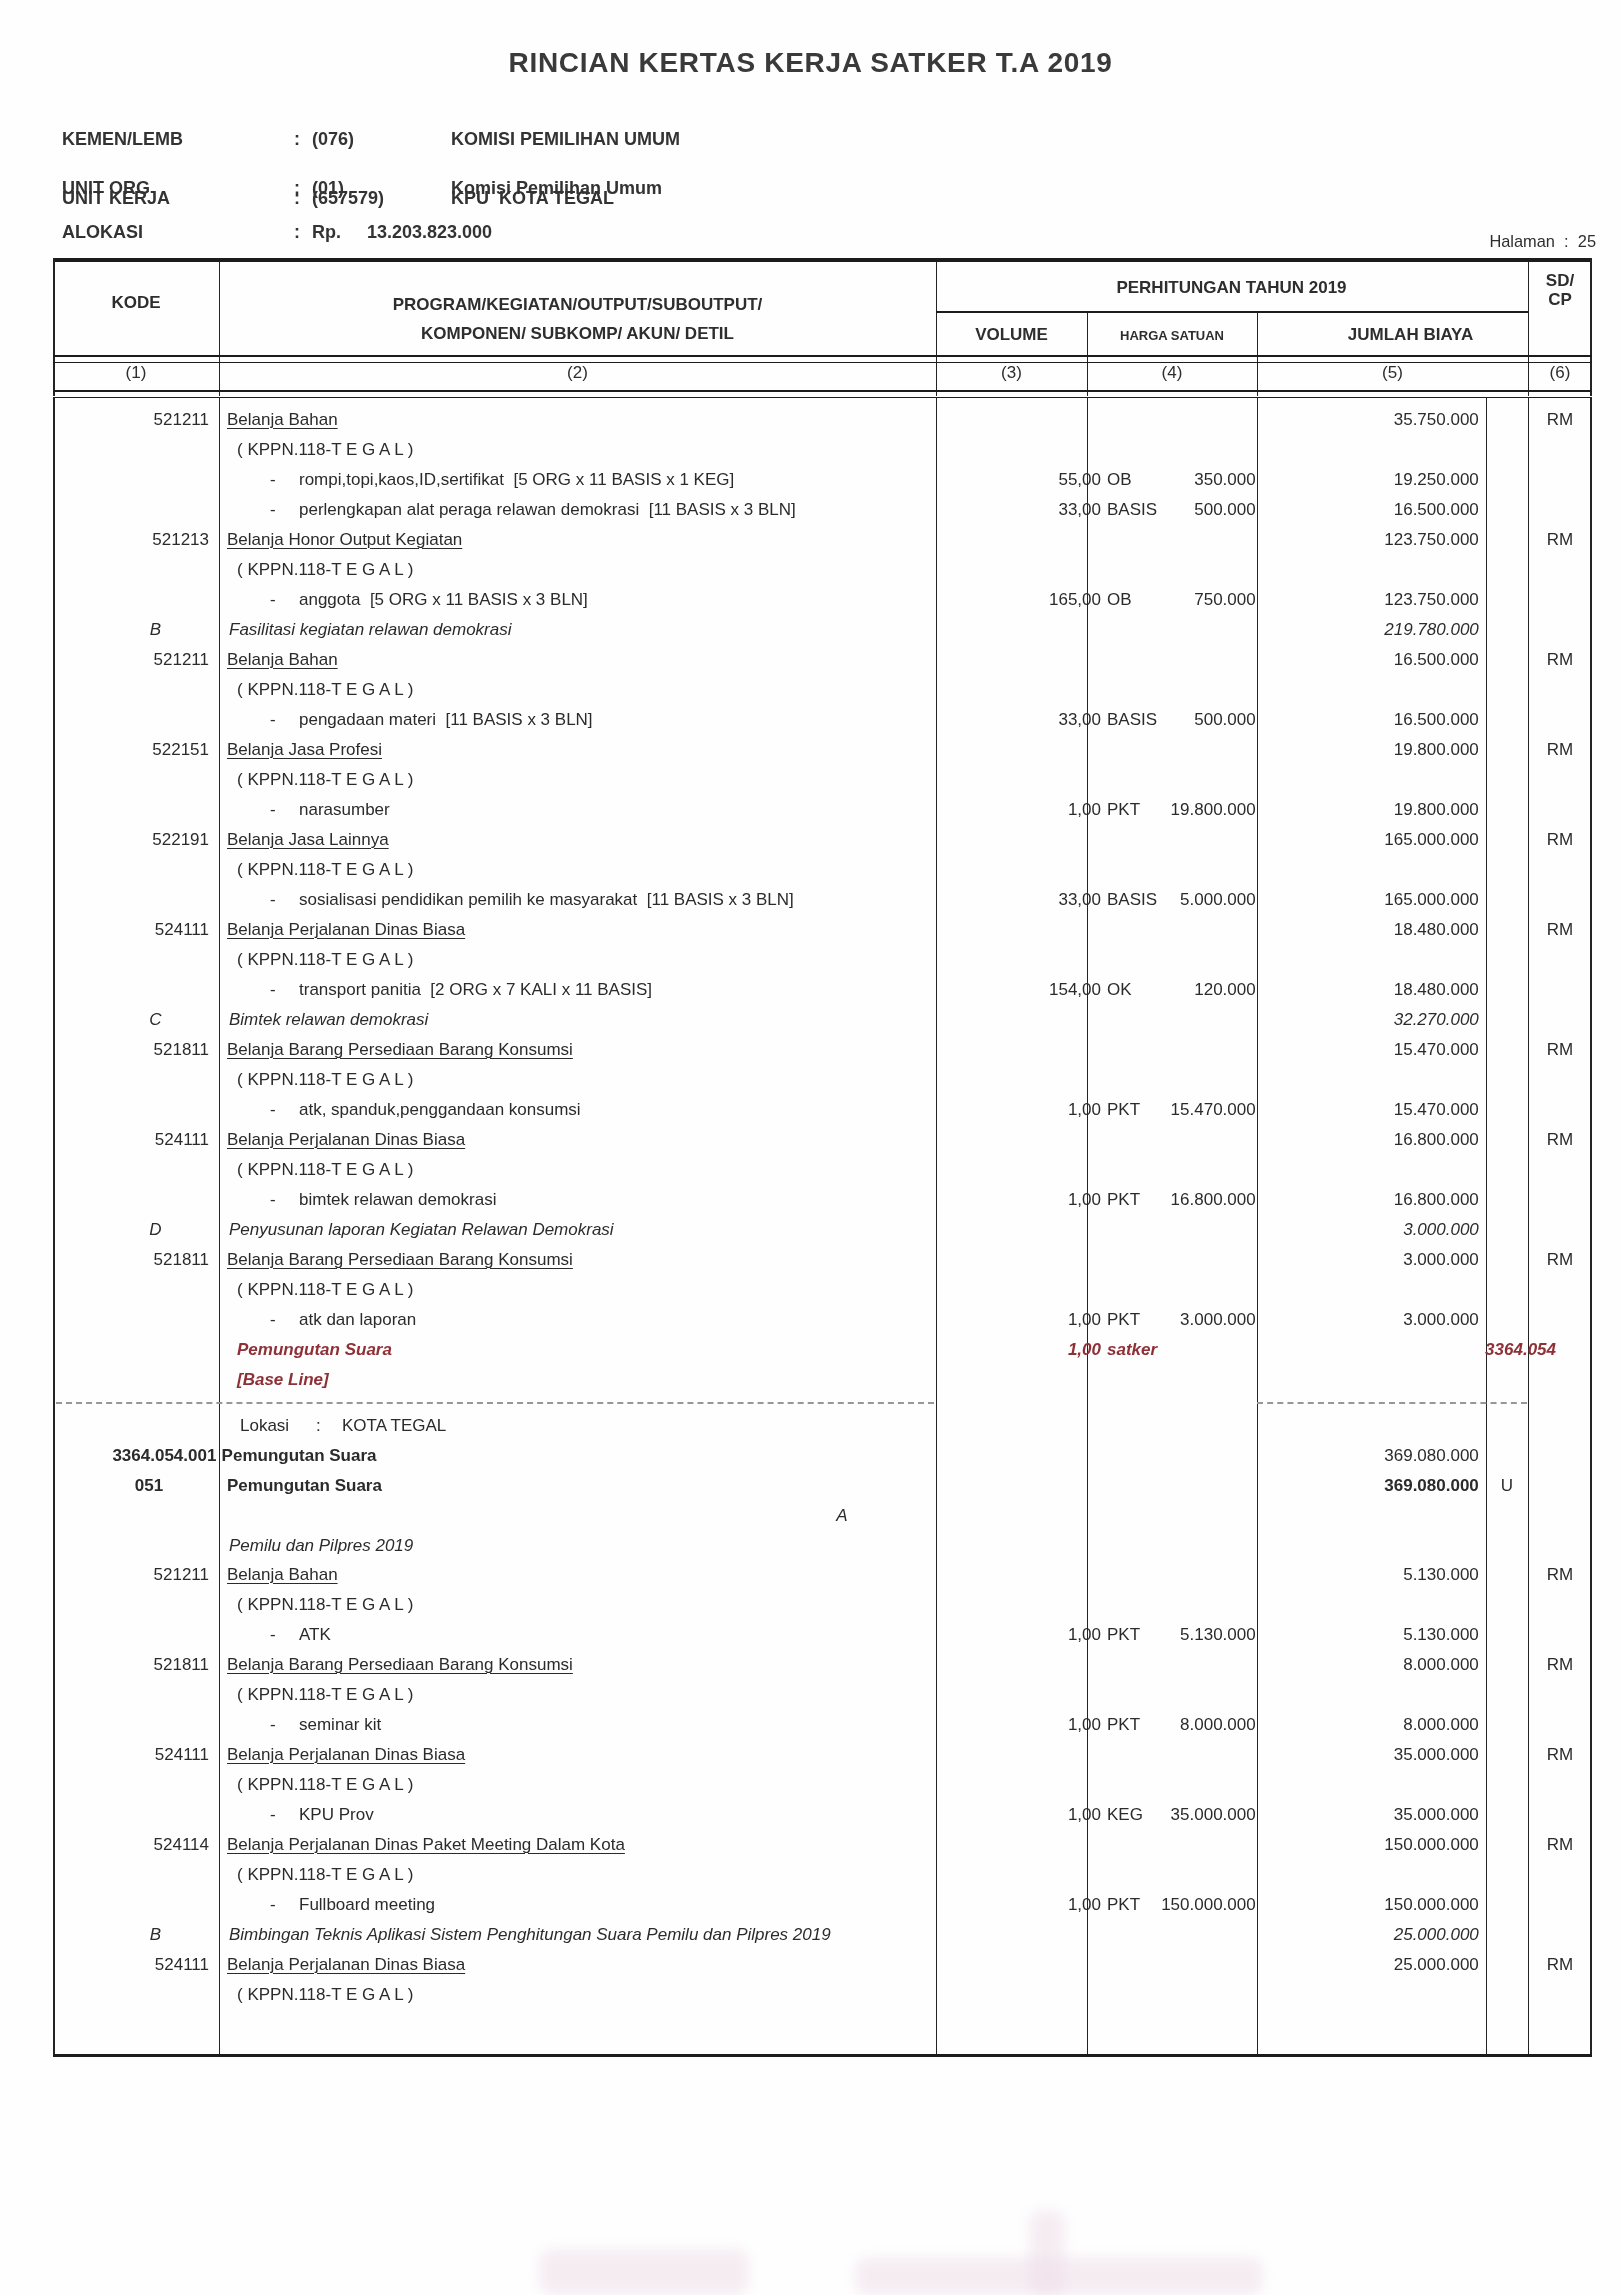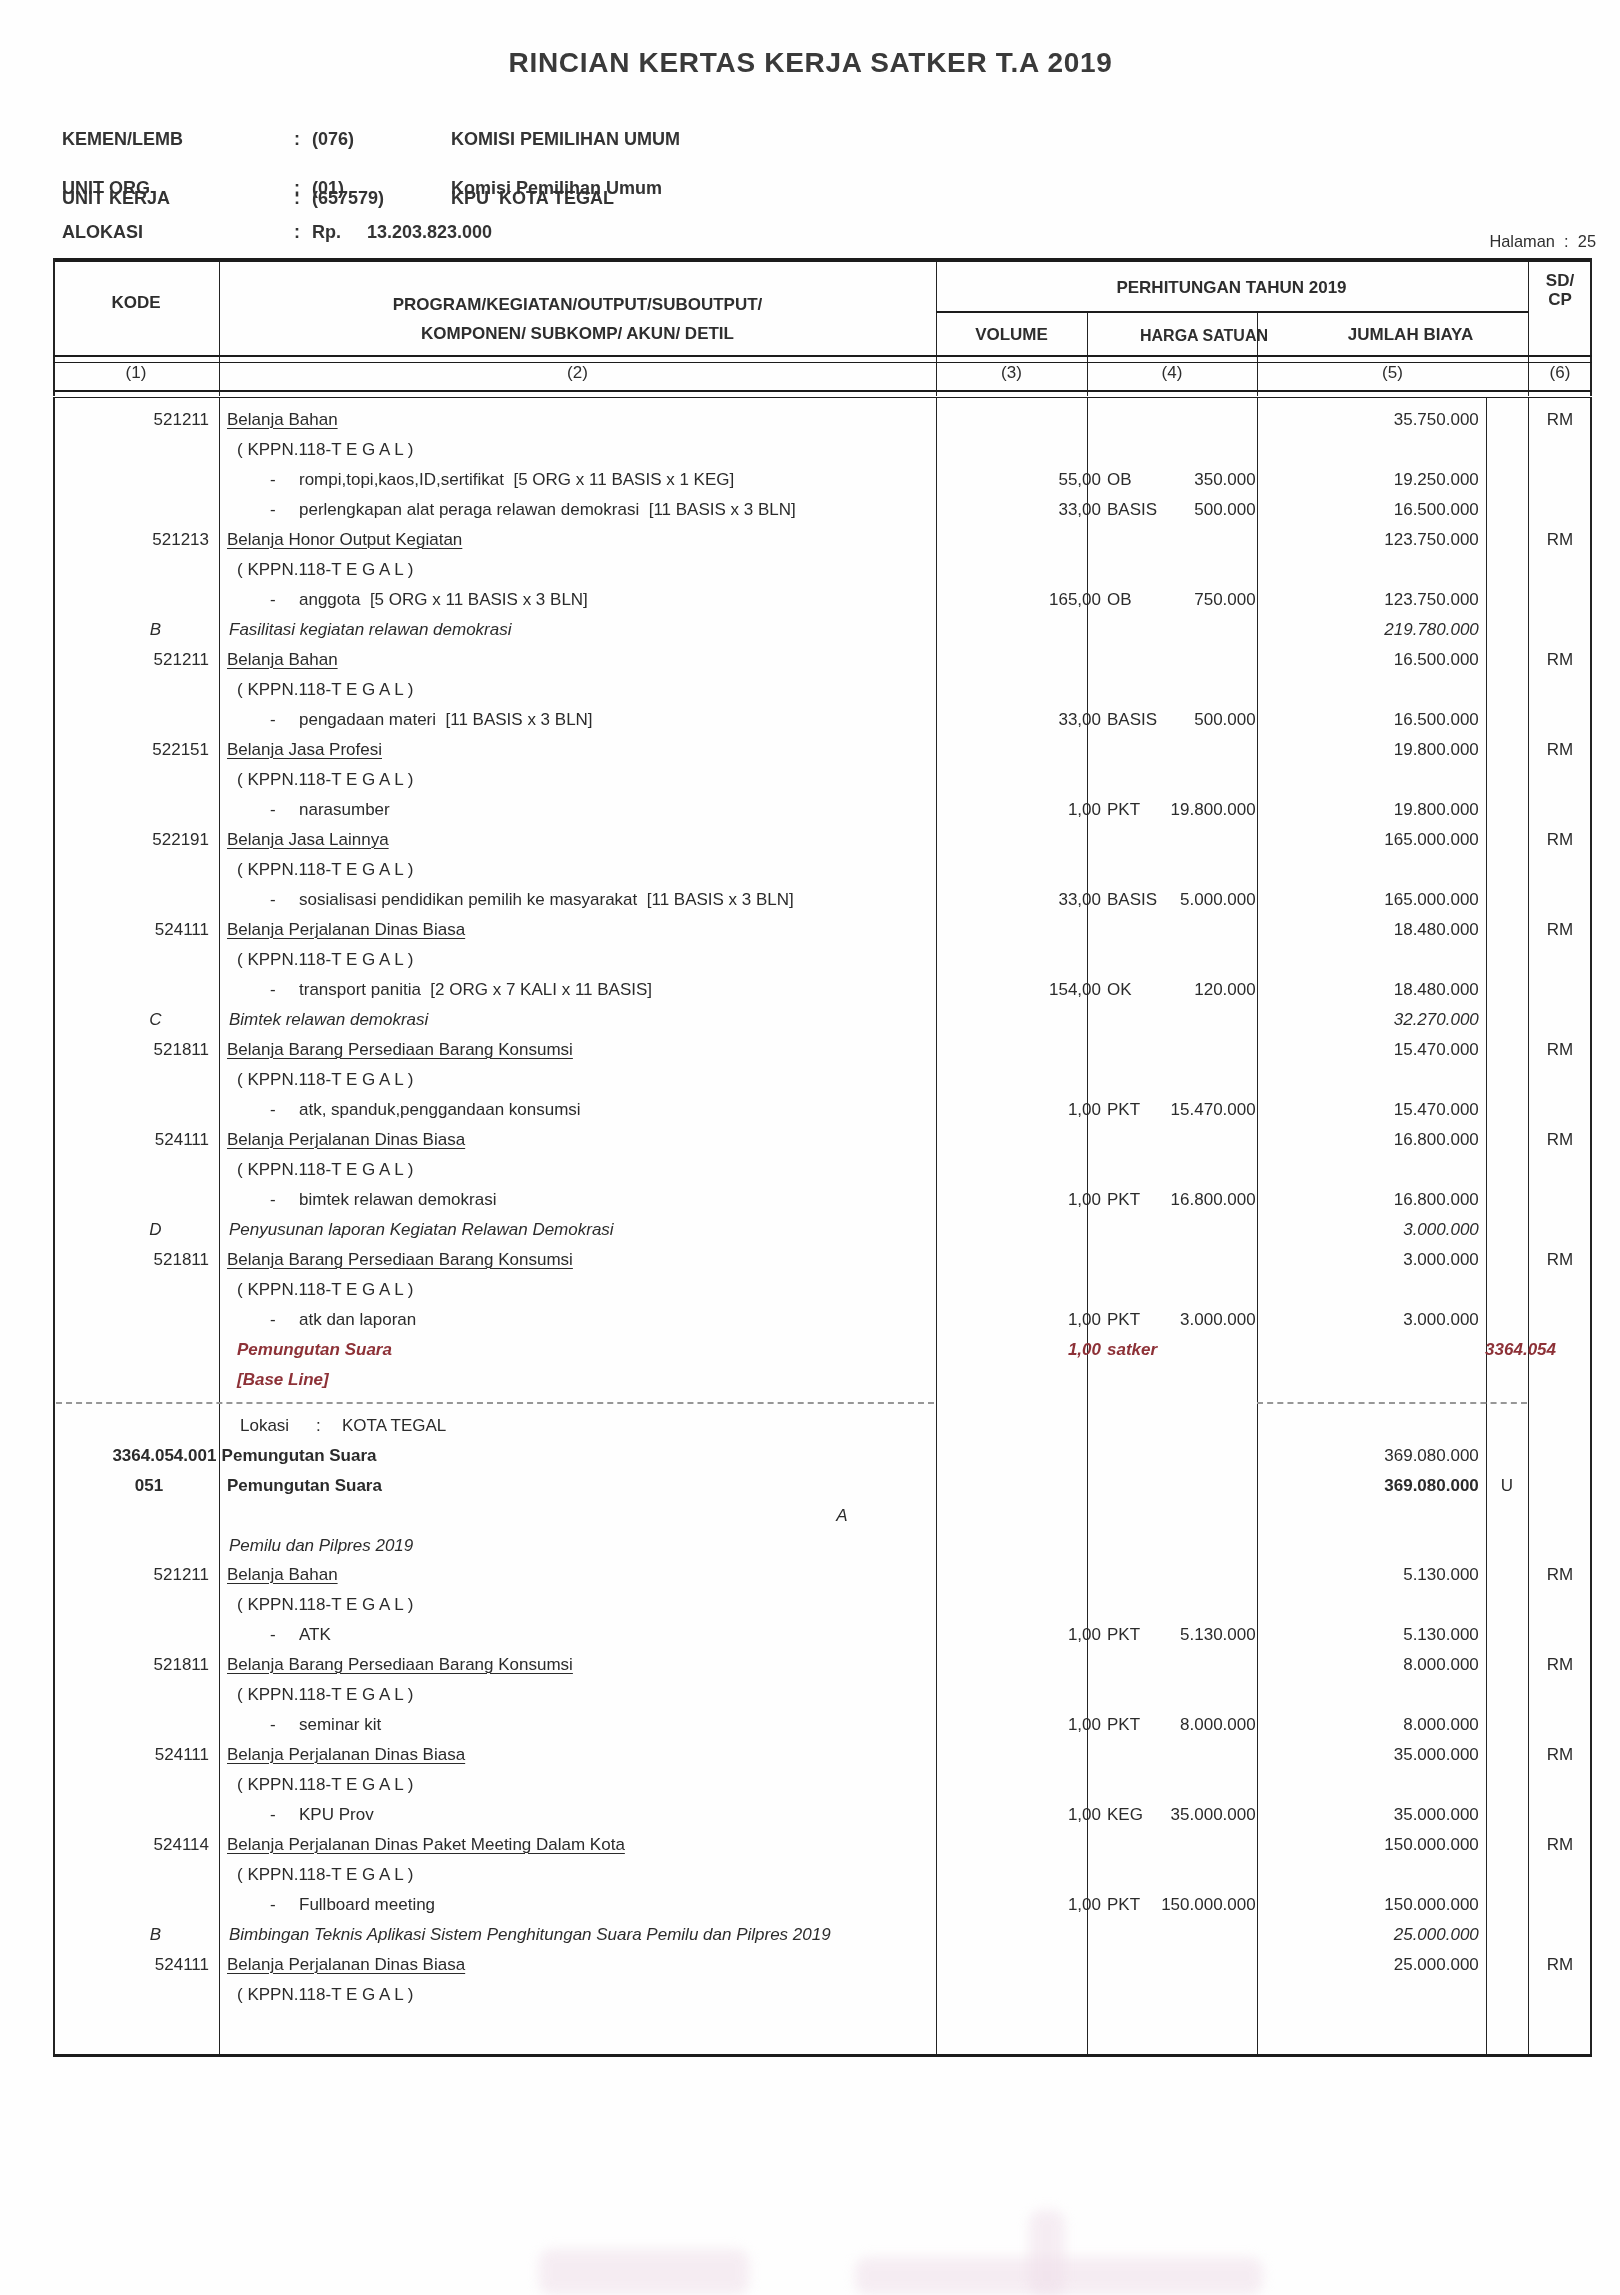--- a/index.html
+++ b/index.html
@@ -118,21 +118,21 @@
     <div class="vline" style="left:1475px;top:4px;"></div>
     <div class="hline" style="left:883px;right:64px;top:53px;height:2px;"></div>
     <div class="dbl" style="top:97px;"></div>
     <div class="dbl" style="top:132px;"></div>
 
     <div class="cap" style="left:0;width:166px;top:35px;">KODE</div>
     <div class="cap" style="left:166px;width:717px;top:37px;">PROGRAM/KEGIATAN/OUTPUT/SUBOUTPUT/</div>
     <div class="cap" style="left:166px;width:717px;top:66px;">KOMPONEN/ SUBKOMP/ AKUN/ DETIL</div>
     <div class="cap" style="left:883px;width:591px;top:20px;">PERHITUNGAN TAHUN 2019</div>
     <div class="cap" style="left:883px;width:151px;top:67px;">VOLUME</div>
-    <div class="cap" style="left:1034px;width:170px;top:68px;font-size:16px;margin-left:32px;">HARGA SATUAN</div>
+    <div class="cap" style="left:1034px;width:170px;top:68px;font-size:13px;">HARGA SATUAN</div>
     <div class="cap" style="left:1204px;width:271px;top:67px;padding-left:18px;">JUMLAH BIAYA</div>
     <div class="cap" style="left:1475px;width:64px;top:13px;text-align:center;">SD/</div>
     <div class="cap" style="left:1475px;width:64px;top:32px;">CP</div>
 
     <div class="cap" style="left:0;width:166px;top:105px;font-weight:normal;">(1)</div>
     <div class="cap" style="left:166px;width:717px;top:105px;font-weight:normal;">(2)</div>
     <div class="cap" style="left:883px;width:151px;top:105px;font-weight:normal;">(3)</div>
     <div class="cap" style="left:1034px;width:170px;top:105px;font-weight:normal;">(4)</div>
     <div class="cap" style="left:1204px;width:271px;top:105px;font-weight:normal;">(5)</div>
     <div class="cap" style="left:1475px;width:64px;top:105px;font-weight:normal;">(6)</div>

